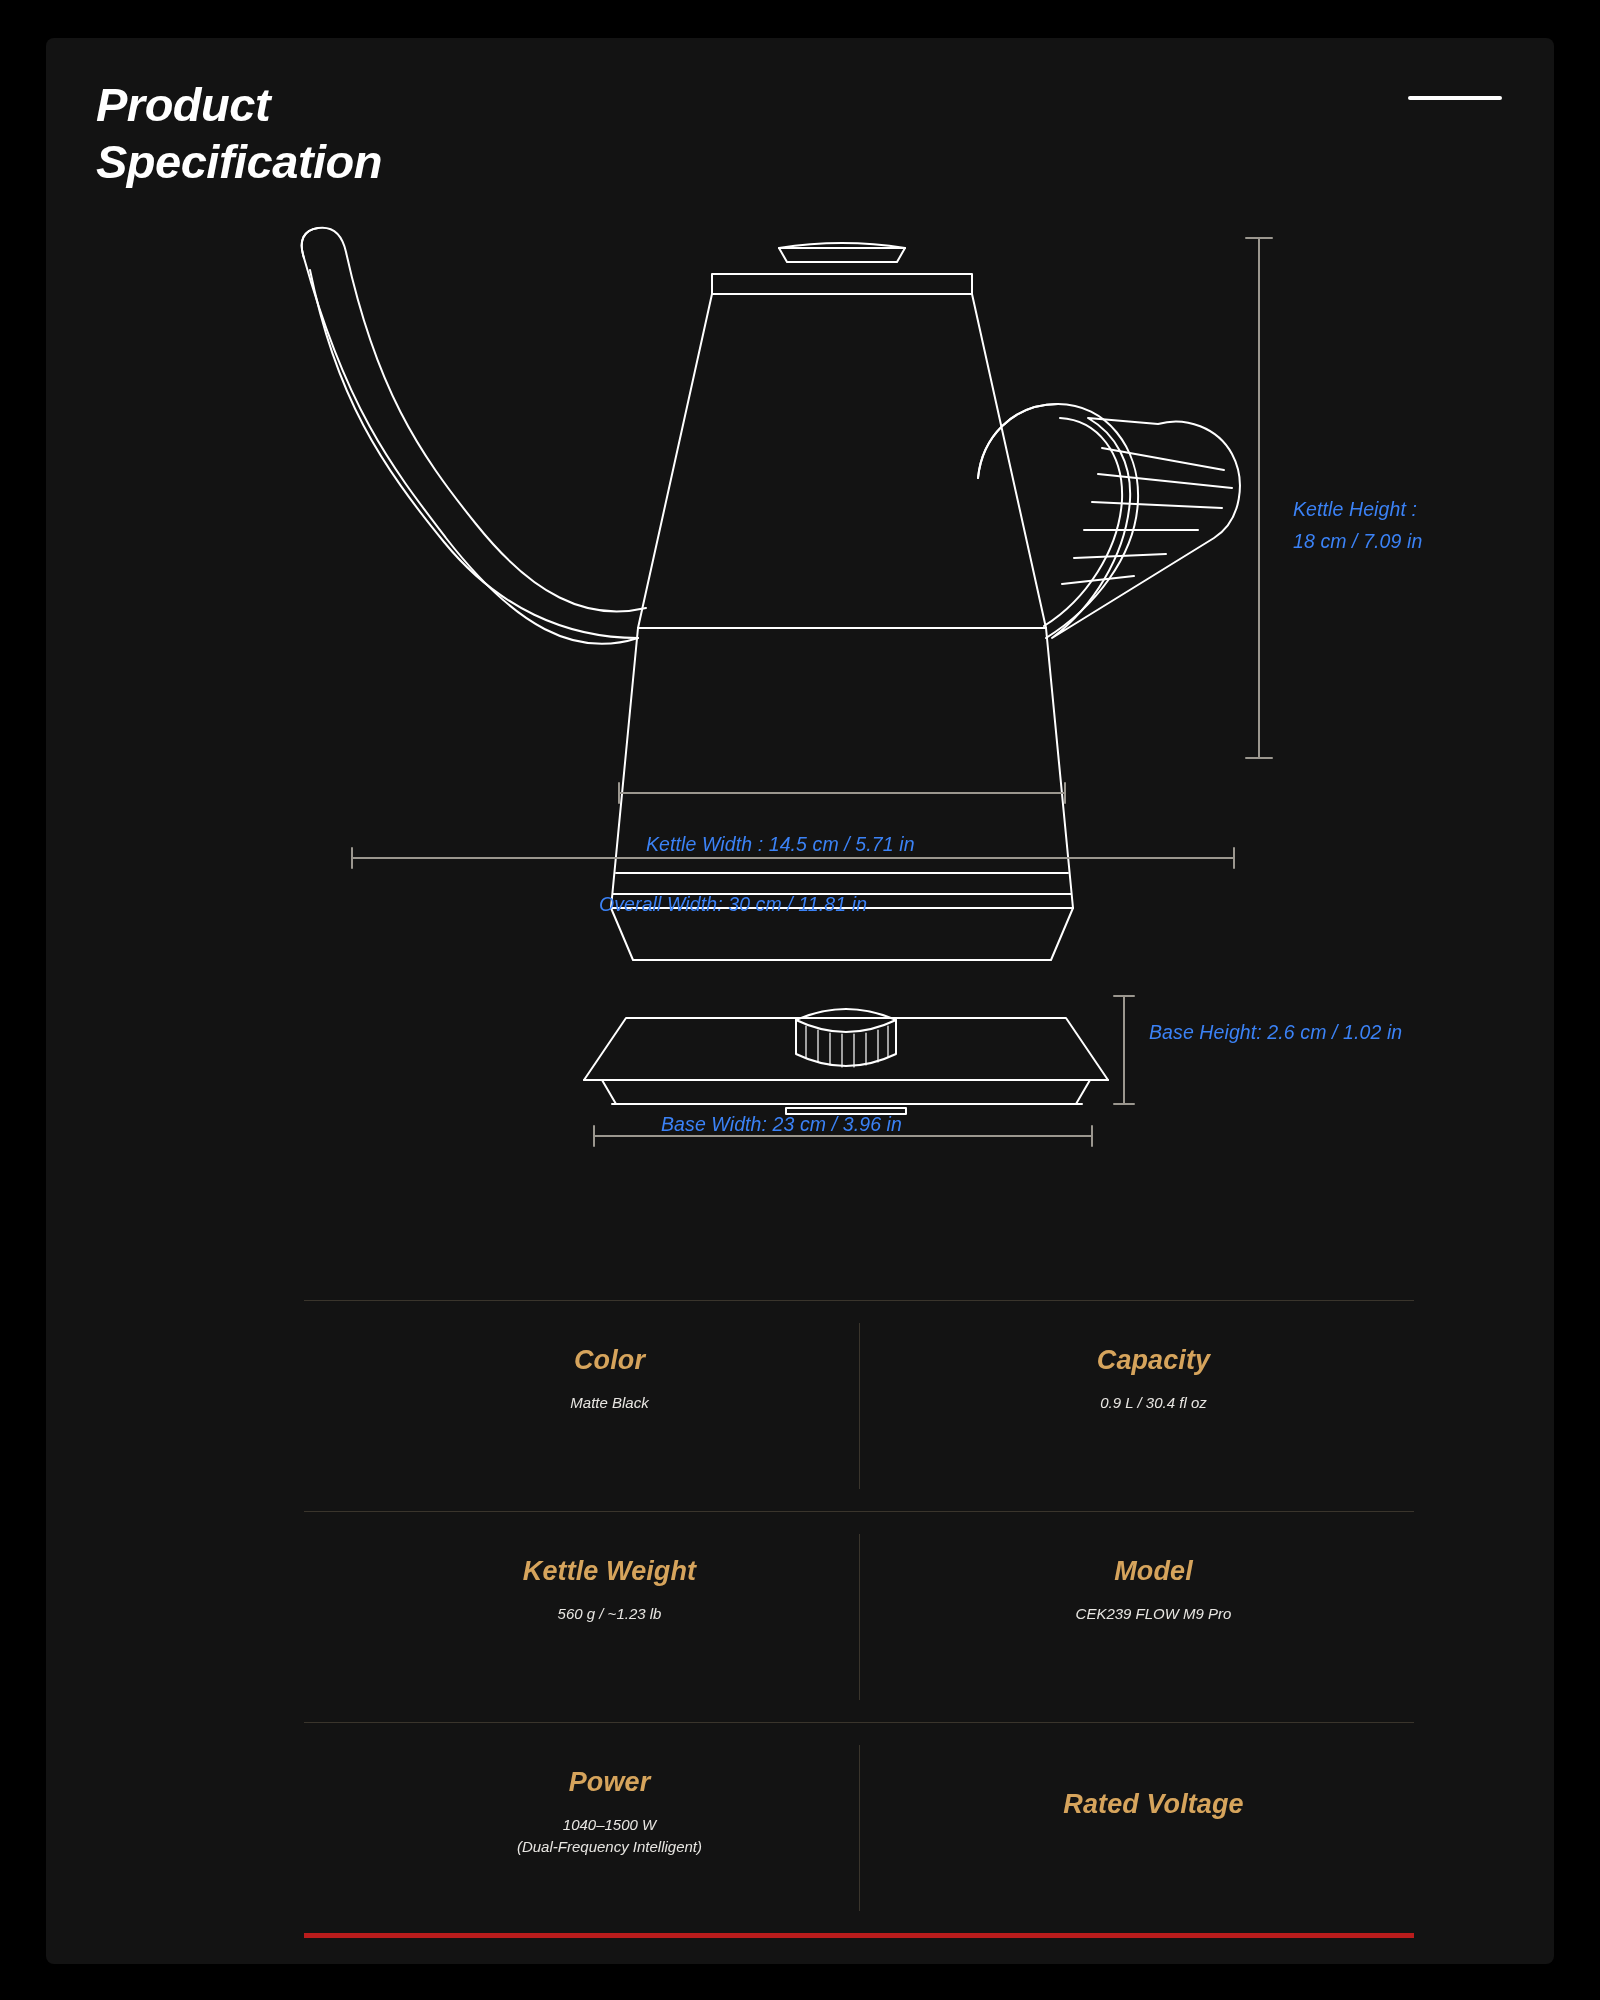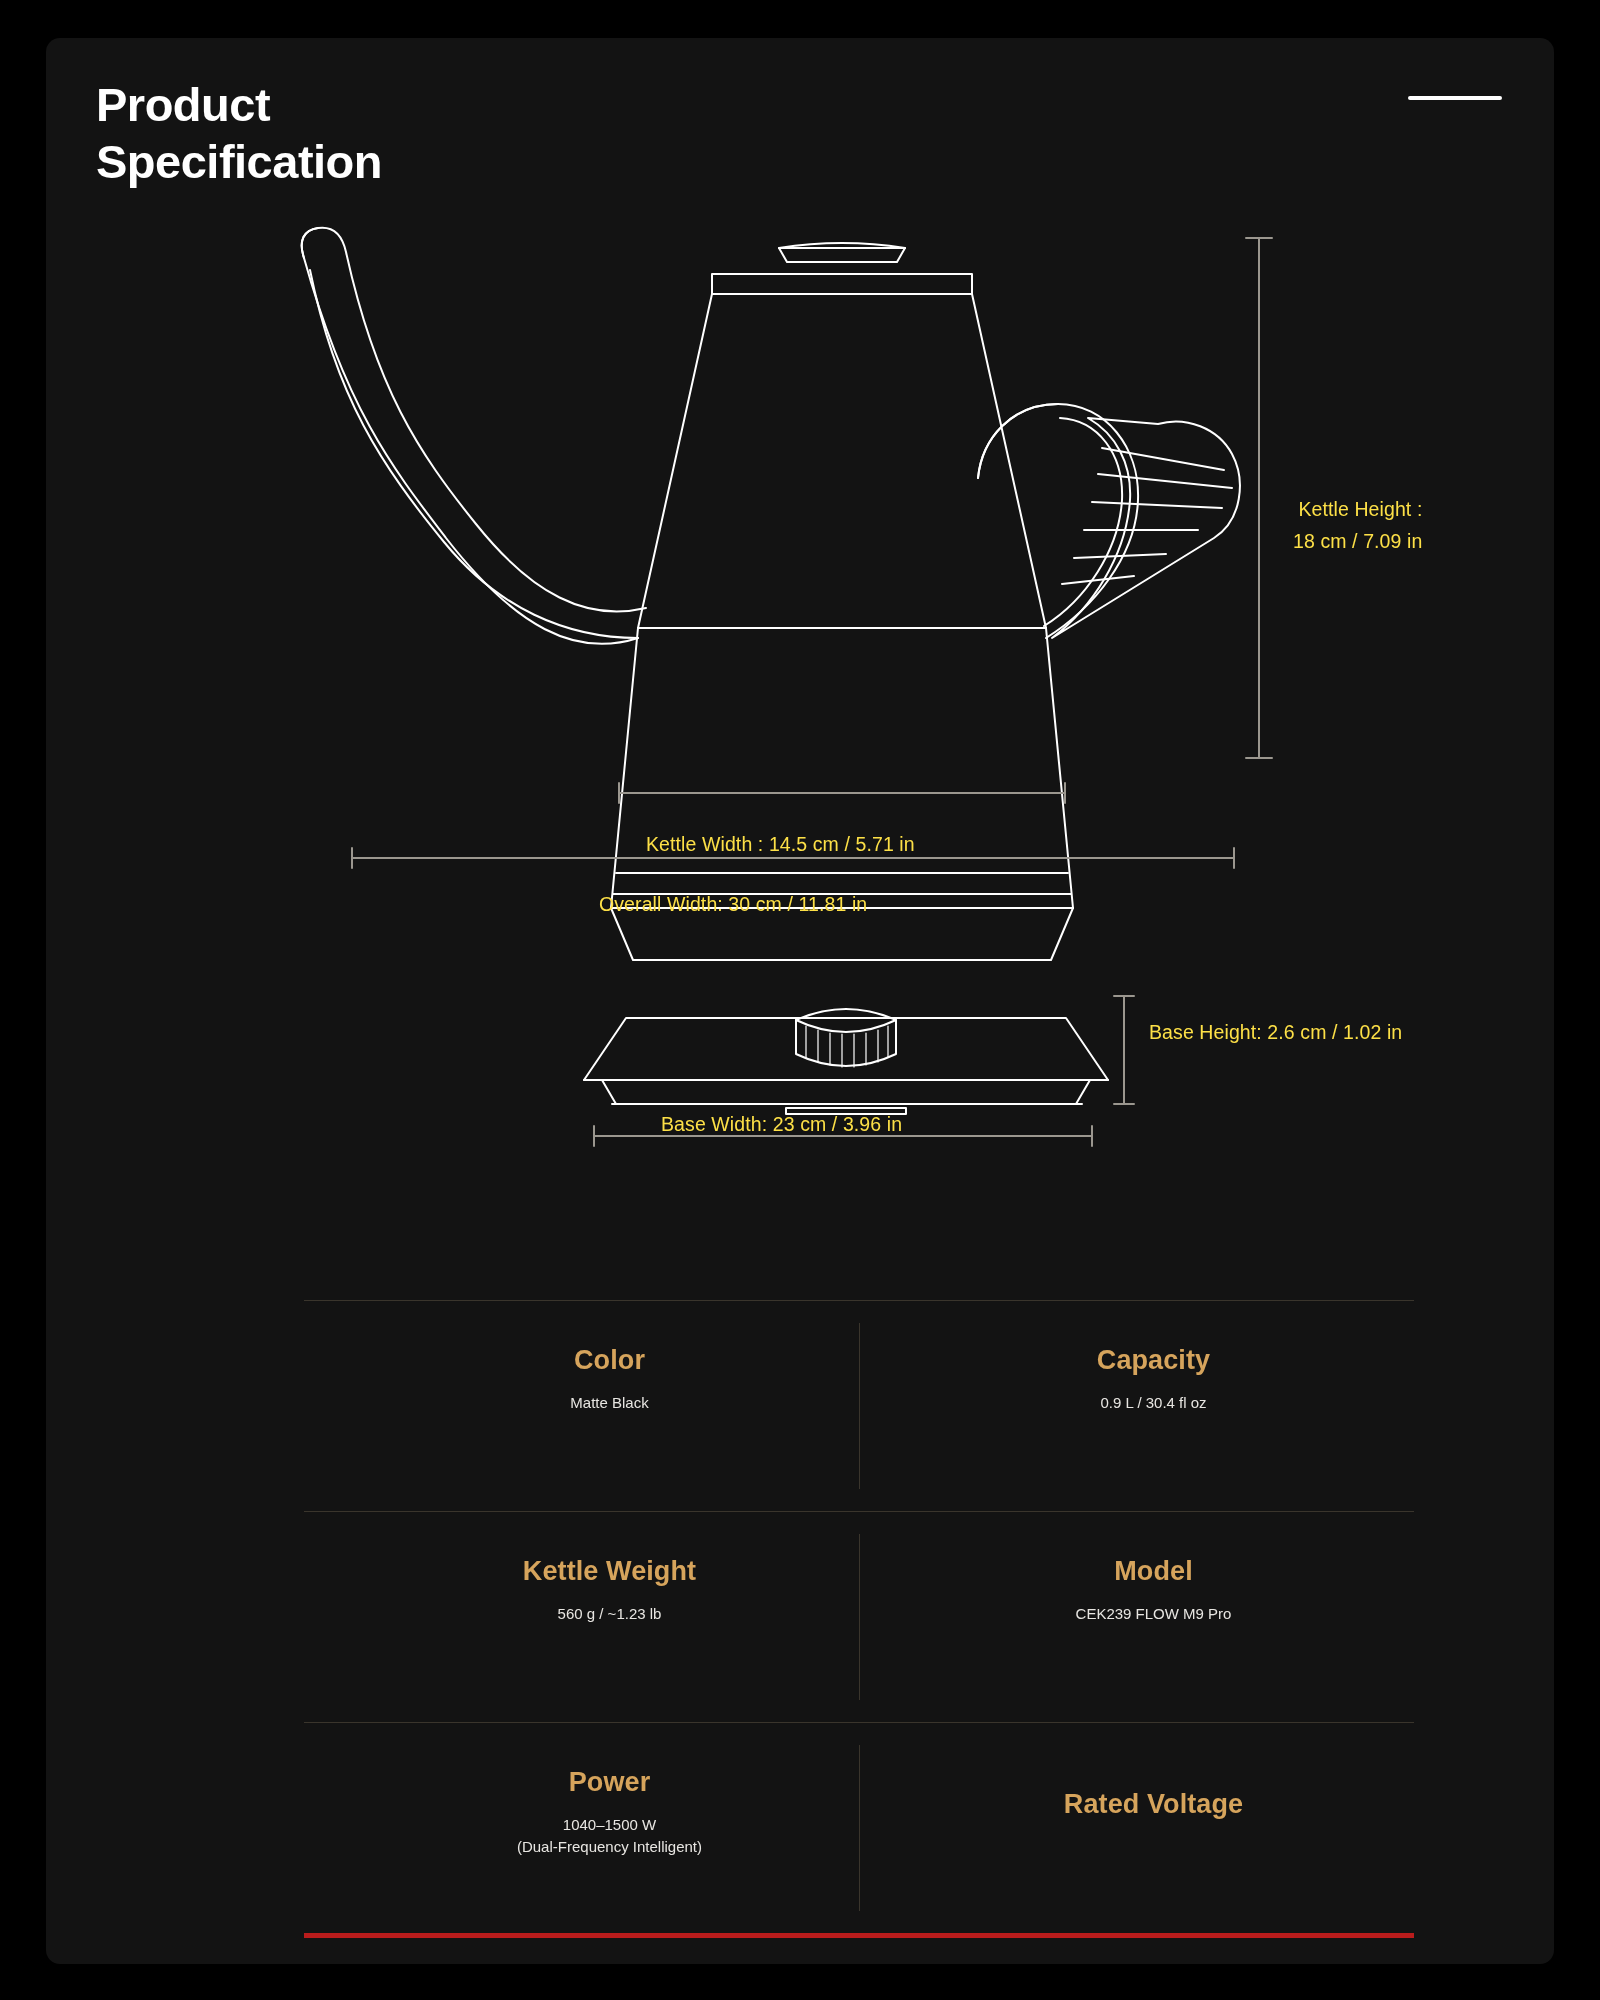--- a/index.html
+++ b/index.html
@@ -15,22 +15,23 @@
     width: 1600px;
     height: 2000px;
     background: #000;
     padding: 38px 46px 36px 46px;
   }
   #card {
     position: relative;
     width: 100%;
     height: 100%;
     background: #131313;
-    border-radius: 14px;
+    border-radius: 8px;
     overflow: hidden;
+    font-style: italic;
   }
 
   
   #title {
     position: absolute;
     left: 50px;
     top: 38px;
     color: #ffffff;
     font-size: 47px;
     font-weight: bold;
@@ -53,26 +54,25 @@
     position: absolute;
     left: 0;
     top: 170px;
     width: 100%;
     height: 1090px;
   }
   #diagram svg { display: block; }
 
   .dim-label {
     position: absolute;
-    color: #fde047;
+    color: #3b82f6;
     font-size: 19.5px;
     line-height: 1.65;
     white-space: pre-line;
     letter-spacing: 0.1px;
-    text-align: right;
   }
   #lbl-kettle-height { left: 1247px; top: 285px; }
   #lbl-kettle-width  { left: 600px;  top: 620px; }
   #lbl-overall-width { left: 553px;  top: 680px; }
   #lbl-base-height   { left: 1103px; top: 808px; }
   #lbl-base-width    { left: 615px;  top: 900px; }
 
   
   #specs {
     position: absolute;

